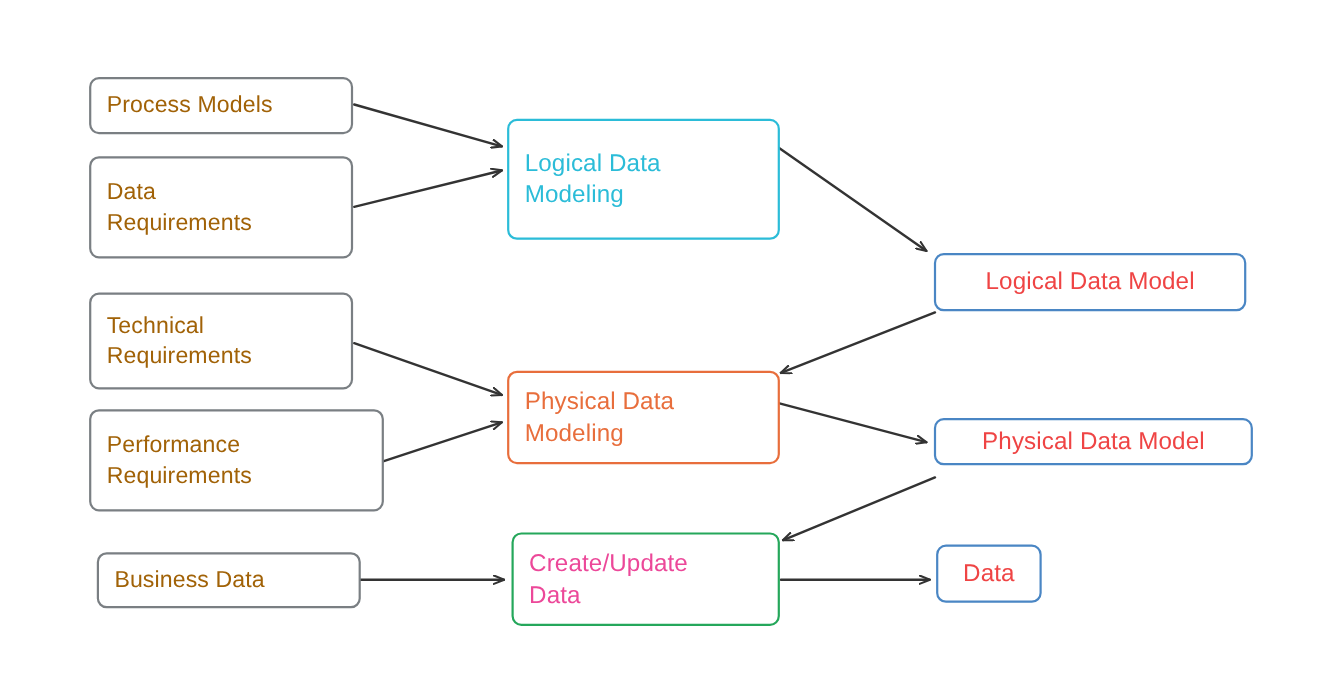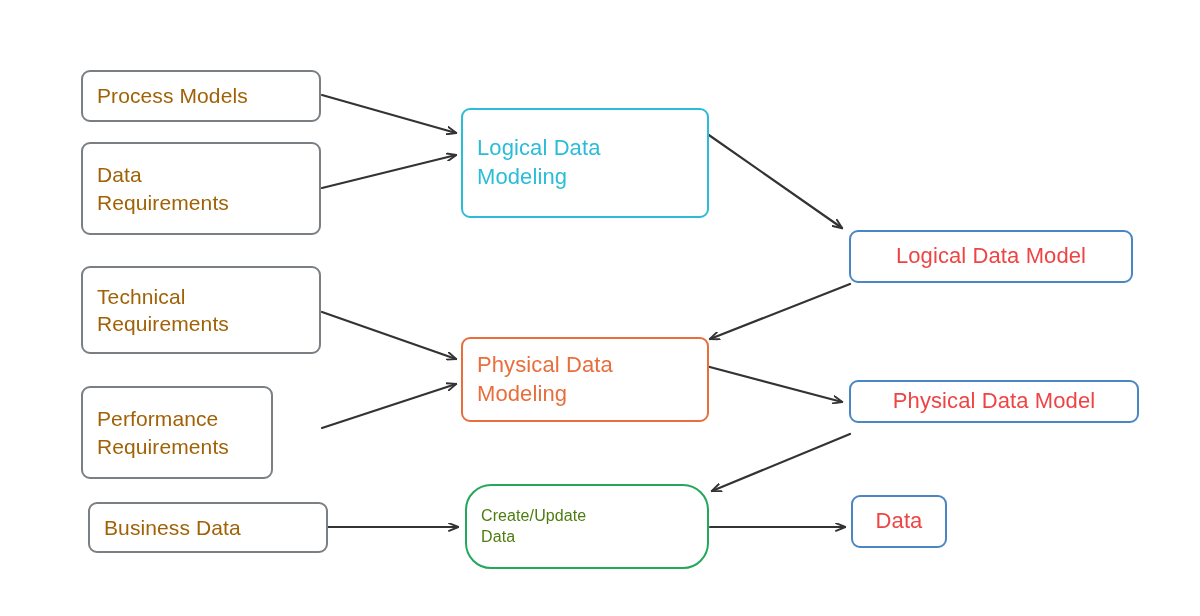--- a/index.html
+++ b/index.html
@@ -55,23 +55,22 @@
     color: #2bbcd8;
     font-size: 22px;
   }
   .node.orange {
     border-color: #e86e3c;
     color: #e86e3c;
     font-size: 22px;
   }
   .node.green {
     border-color: #25a75b;
-    color: #4d7c0f;
-    font-size: 16px;
-    border-radius: 26px;
+    color: #ec4899;
+    font-size: 22px;
   }
   .node.blue {
     border-color: #4a86c4;
     color: #ef4444;
     font-size: 22px;
     border-width: 2px;
     justify-content: center;
     padding: 0 10px;
   }
 </style>
@@ -105,21 +104,21 @@
         <span class="node-label">Process Models</span>
       </div>
       <div class="node gray" style="left: 81px; top: 142px; width: 240px; height: 93px;">
         <span class="node-label">Data
 Requirements</span>
       </div>
       <div class="node gray" style="left: 81px; top: 266px; width: 240px; height: 88px;">
         <span class="node-label">Technical
 Requirements</span>
       </div>
-      <div class="node gray" style="left: 81px; top: 386px; width: 192px; height: 93px;">
+      <div class="node gray" style="left: 81px; top: 372px; width: 268px; height: 93px;">
         <span class="node-label">Performance
 Requirements</span>
       </div>
       <div class="node gray" style="left: 88px; top: 502px; width: 240px; height: 51px;">
         <span class="node-label">Business Data</span>
       </div>
       <div class="node cyan" style="left: 461px; top: 108px; width: 248px; height: 110px;">
         <span class="node-label">Logical Data
 Modeling</span>
       </div>

